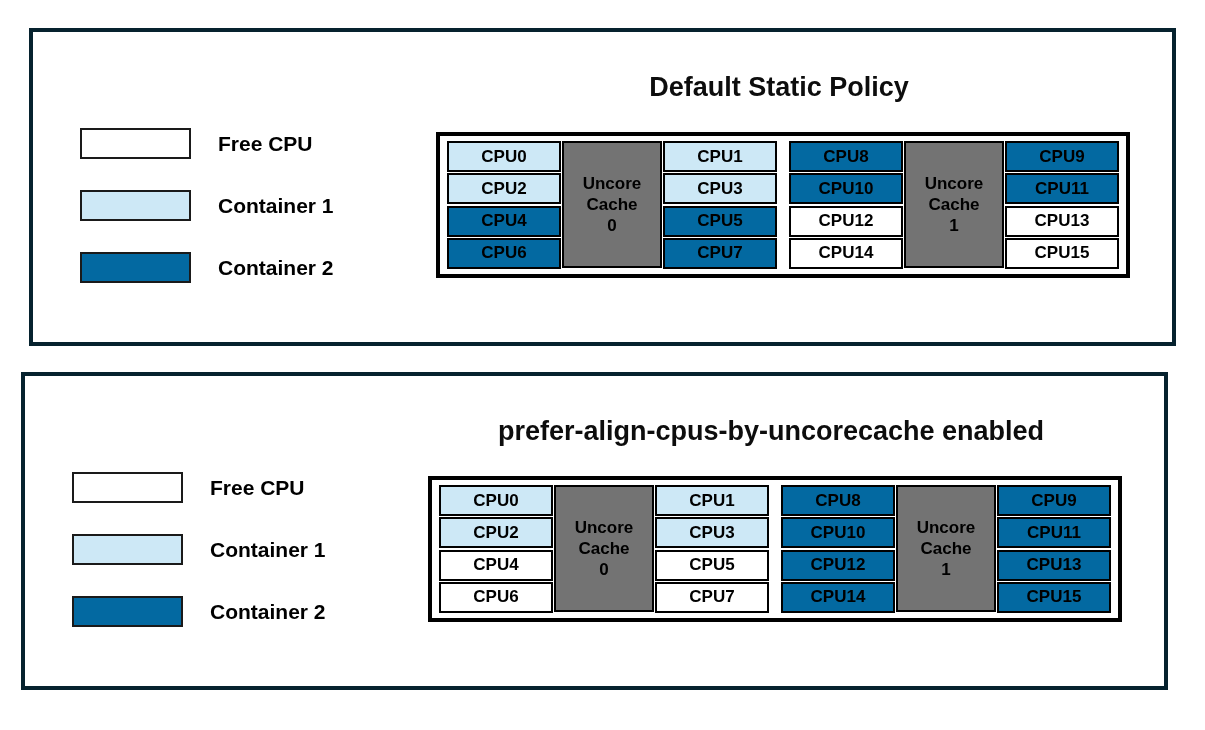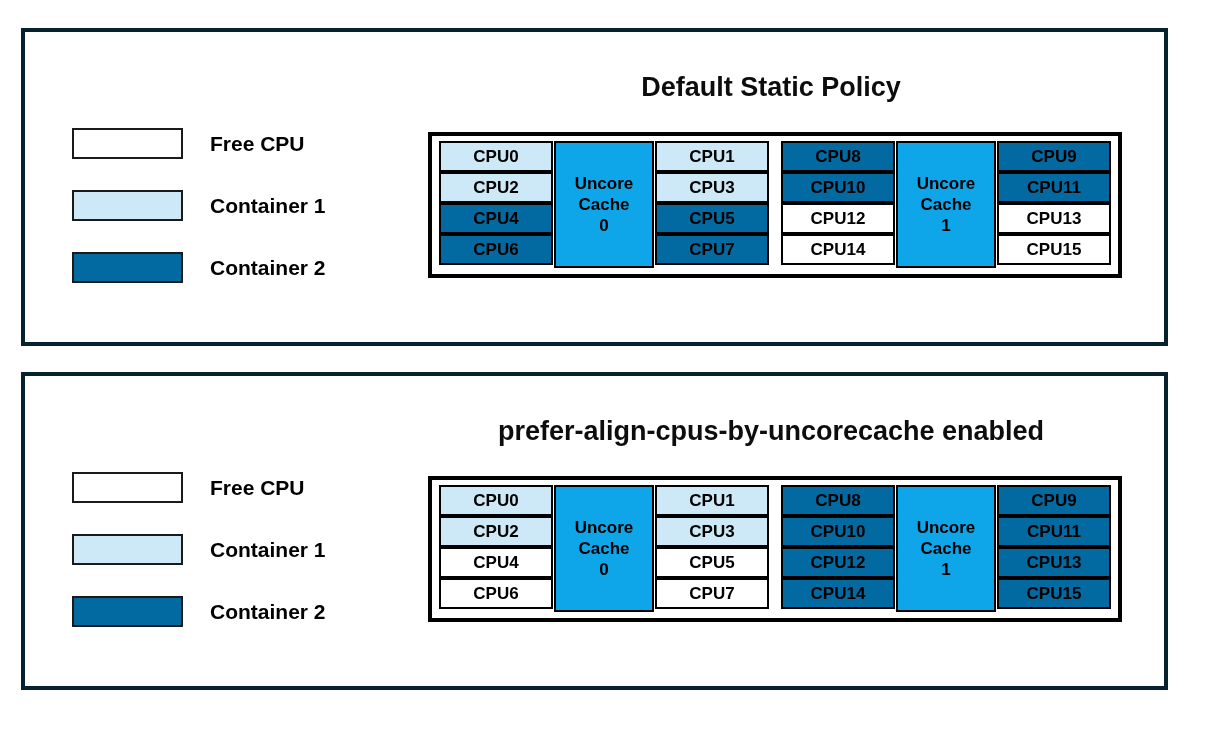--- a/index.html
+++ b/index.html
@@ -4,45 +4,45 @@
 <style>
   html, body { margin:0; padding:0; }
   body {
     width:1205px; height:730px; background:#ffffff; position:relative;
     font-family:"Liberation Sans", sans-serif; font-weight:bold; color:#000;
   }
   .panel {
     position:absolute; left:21px; width:1147px; height:318px;
     border:4px solid #06222e; background:#ffffff; box-sizing:border-box;
   }
-  #panel-0 { top:28px; }
+  #panel-0 { top:28px;margin-left:8px; }
   #panel-1 { top:372px;padding-left:28px; }
   .panel-title {
     position:absolute; left:399px; top:40px; width:694px; margin:0;
     text-align:center; font-size:27px; letter-spacing:0; color:#0d0d0d;
     white-space:nowrap;
   }
   .legend { position:absolute; left:47px; top:96px; }
   .legend-item { display:flex; align-items:center; margin-bottom:31px; }
   .legend-swatch { width:111px; height:31px; border:2px solid #1a1a1a; box-sizing:border-box; }
   .legend-label { margin-left:27px; font-size:21px; white-space:nowrap; }
   .diagram {
     position:absolute; left:403px; top:100px; width:694px; height:146px;
     border:4px solid #000; box-sizing:border-box; padding:5px 7px;
     display:flex; gap:12px; background:#ffffff;
   }
   .block { display:flex; gap:1px; }
-  .col { display:flex; flex-direction:column; gap:0; }
+  .col { display:flex; flex-direction:column; gap:0;justify-content:space-between; }
   .cpu-cell {
     width:114px; height:31px; box-sizing:border-box; border:2px solid #000;
     display:flex; align-items:center; justify-content:center; font-size:17px;
   }
   .cache-cell {
     width:100px; height:127px; box-sizing:border-box; border:2px solid #000;
-    background:#0ea5e9; display:flex; flex-direction:column;
+    background:#737373; display:flex; flex-direction:column;
     align-items:center; justify-content:center; font-size:17px; line-height:21px;
     text-align:center;
   }
   [data-type="free"] { background:#ffffff; }
   [data-type="container1"] { background:#cde8f6; }
   [data-type="container2"] { background:#0369a1; }
 </style>
 </head>
 <body>
 

